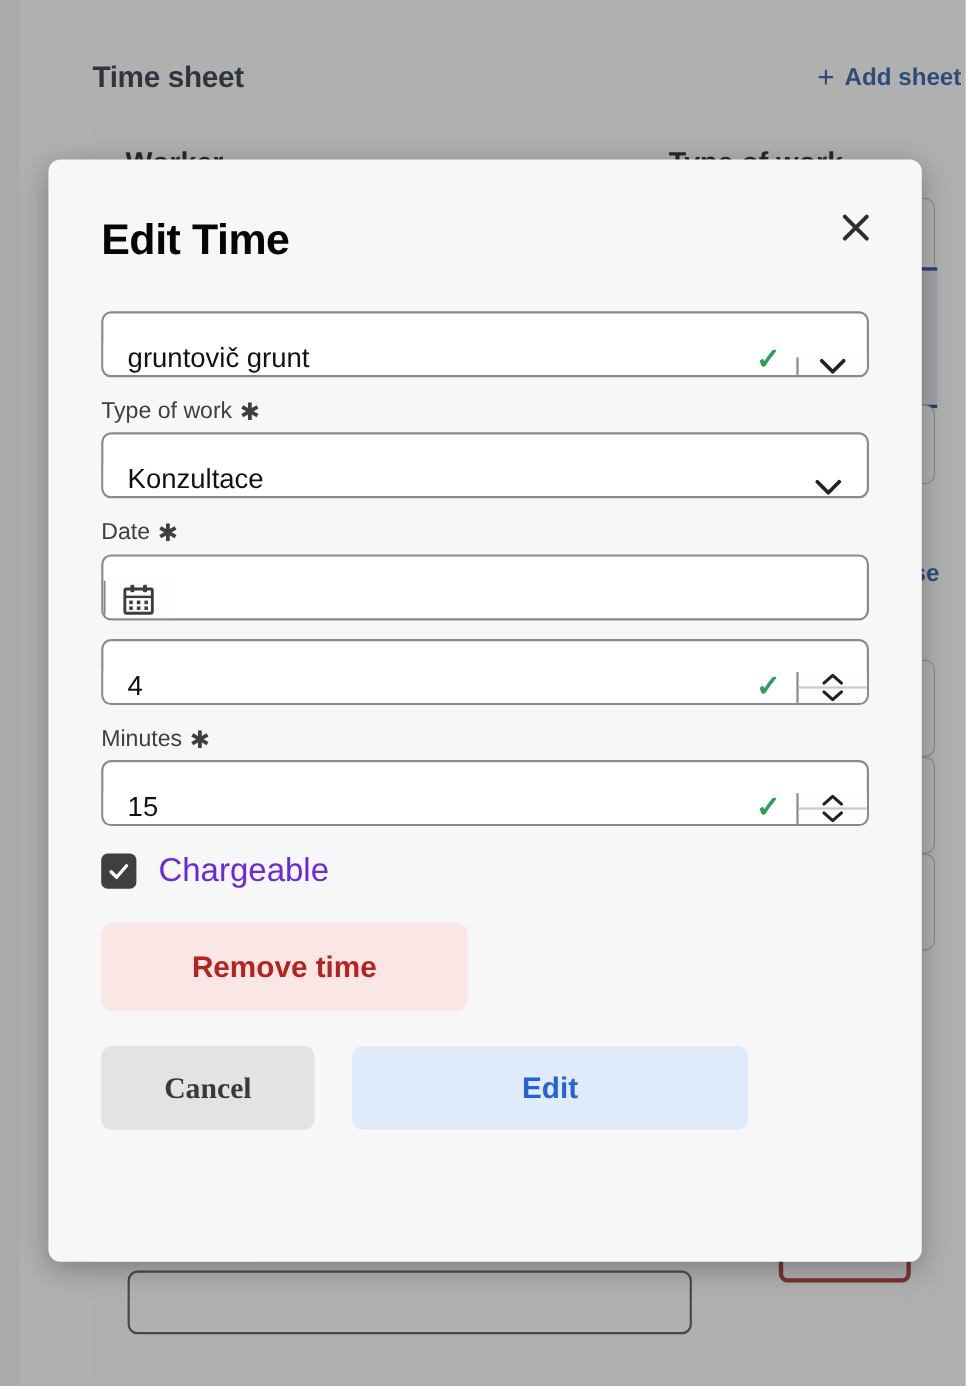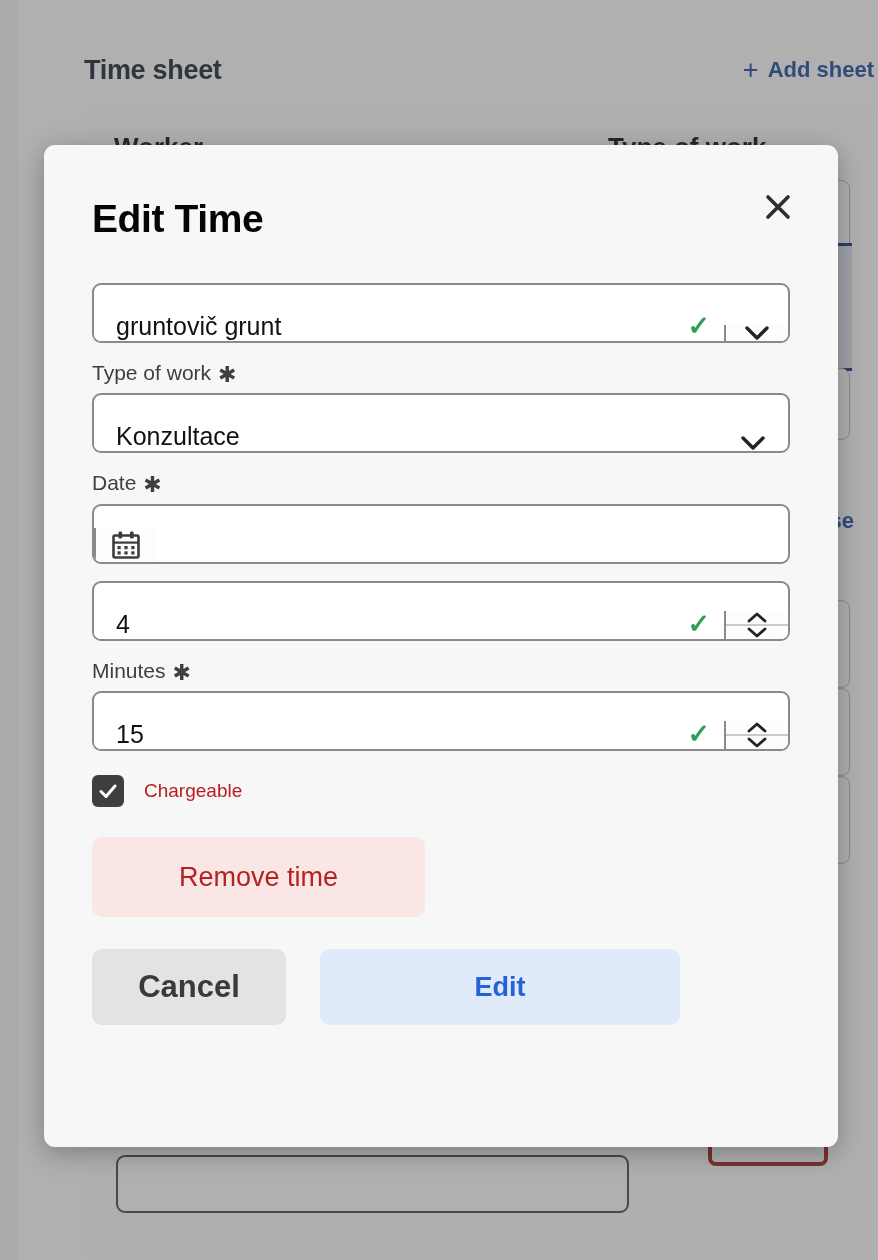--- a/index.html
+++ b/index.html
@@ -296,53 +296,53 @@
     height: 32px;
     border-radius: 6px;
     background: #3f3f3f;
     display: flex;
     align-items: center;
     justify-content: center;
     cursor: pointer;
     flex: none;
   }
   .checkbox-label {
-    font-size: 19px;
-    color: #b91c1c;
+    font-size: 30px;
+    color: #6d28d9;
   }
 
   .btn-remove {
     width: 333px;
     height: 80px;
     background: #fbe6e6;
     border: none;
     border-radius: 10px;
     color: #b4231f;
     font-size: 27px;
-    font-weight: normal;
+    font-weight: bold;
     font-family: "Liberation Sans", sans-serif;
     cursor: pointer;
     display: block;
   }
 
   .footer-btns {
     display: flex;
     gap: 34px;
     margin-top: 32px;
   }
   .btn-cancel {
     width: 194px;
     height: 76px;
     background: #e3e3e3;
     border: none;
     border-radius: 10px;
     color: #3a3a3a;
-    font-size: 31px;
-    font-weight: bold;
-    font-family: Liberation Sans, sans-serif;
+    font-size: 27px;
+    font-weight: bold;
+    font-family: Liberation Serif, serif;
     cursor: pointer;
   }
   .btn-edit {
     width: 360px;
     height: 76px;
     background: #dfeafb;
     border: none;
     border-radius: 10px;
     color: #2563d4;
     font-size: 27px;

